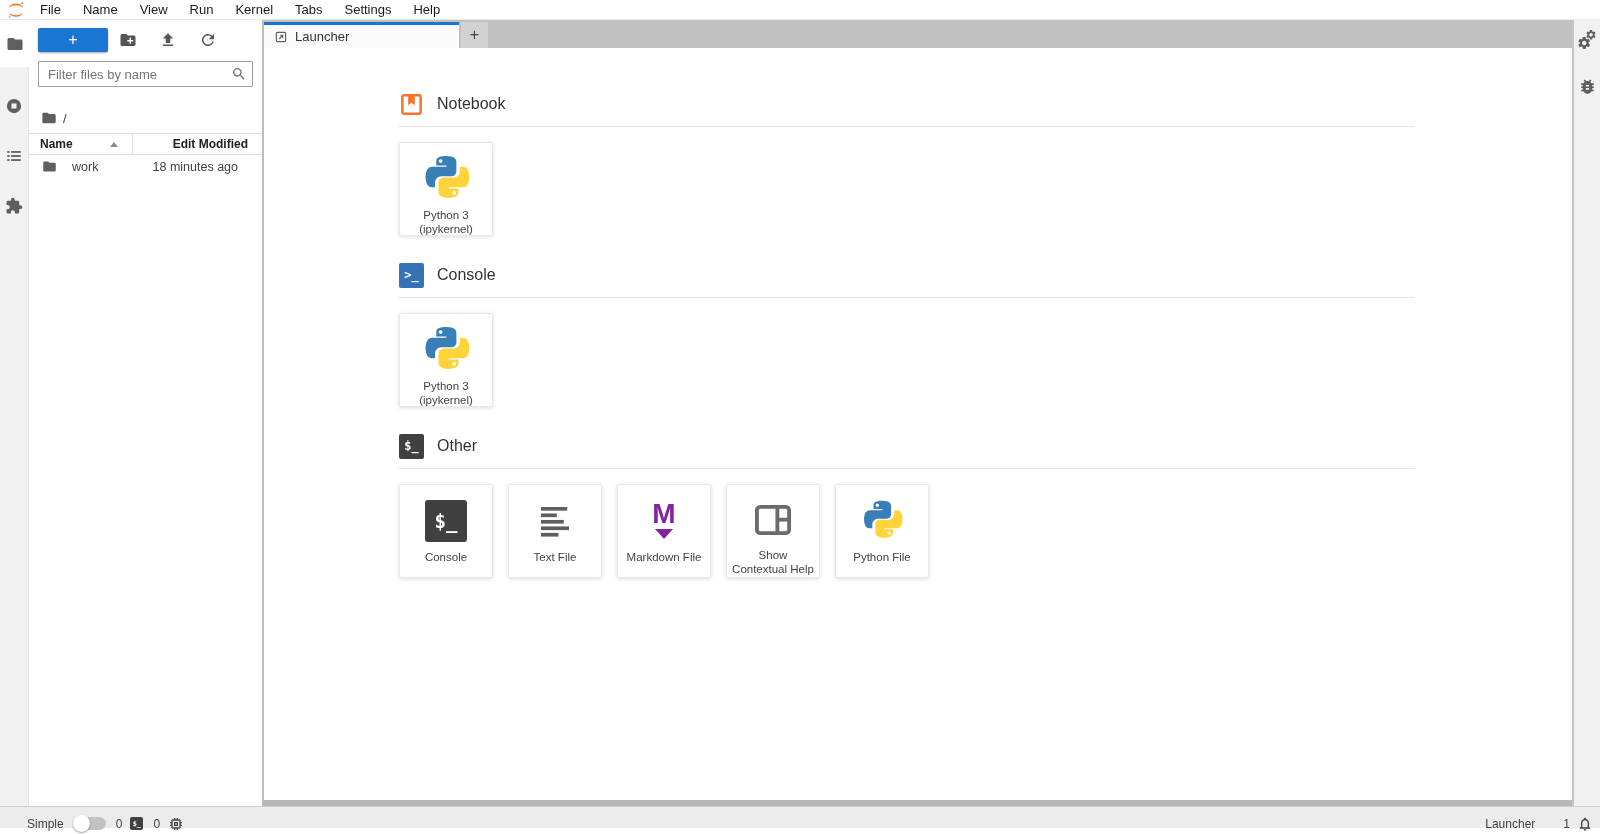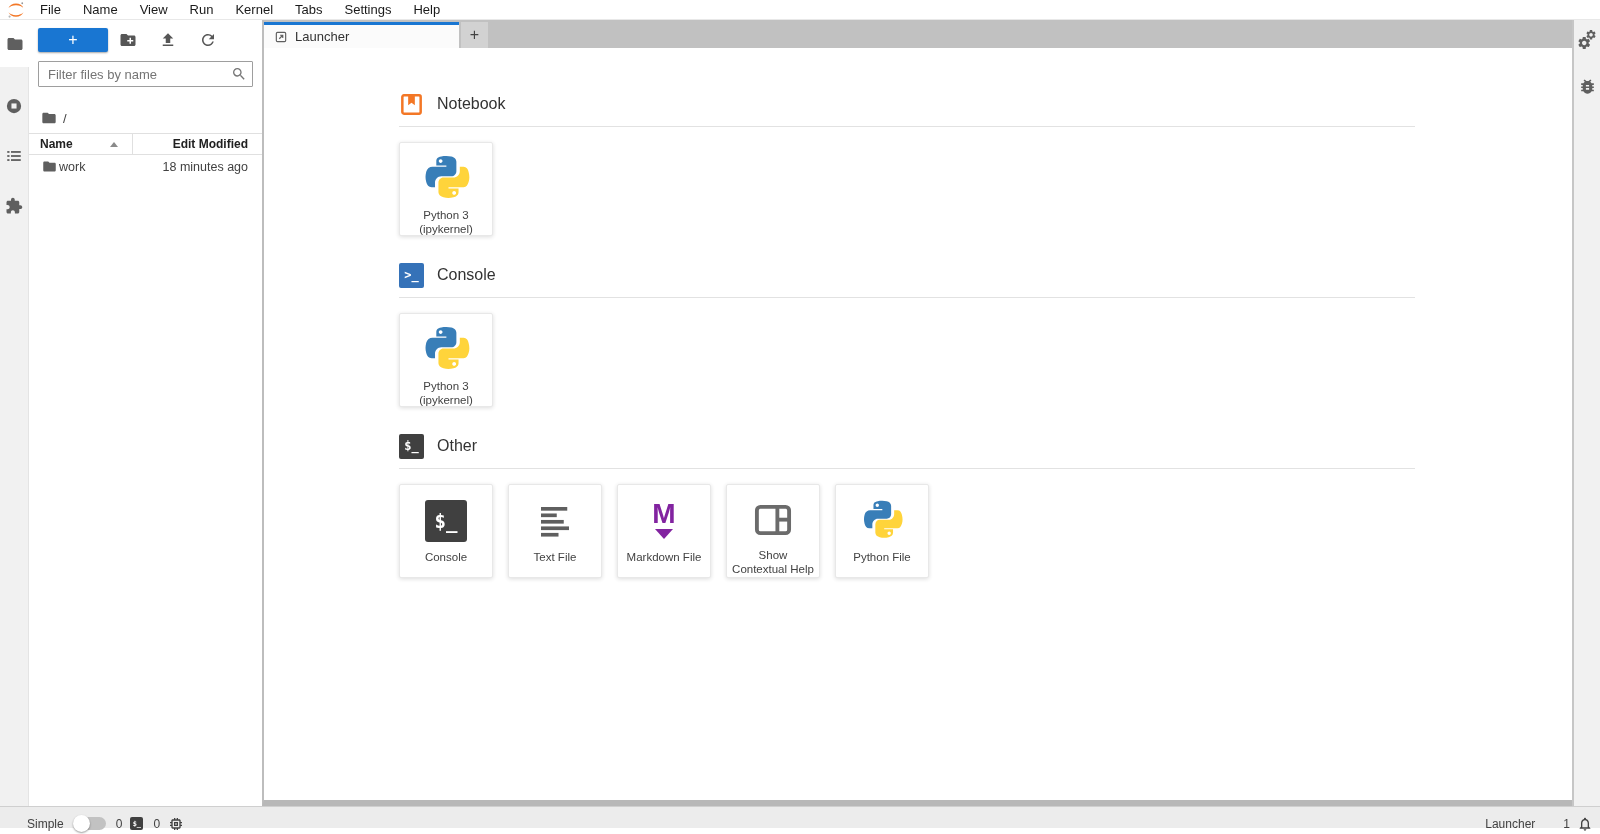--- a/index.html
+++ b/index.html
@@ -32,23 +32,23 @@
   .fp-filter input::placeholder { color:#757575; }
   .fp-filter .search-ico { position:absolute; right:6px; top:5px; width:16px; height:16px; fill:#757575; }
   .fp-breadcrumb { display:flex; align-items:center; gap:6px; padding:5px 12px 7px 12px; }
   .crumb-ico { width:16px; height:16px; fill:#5f5f5f; cursor:pointer; }
   .fp-breadcrumb .sep { font-size:13px; color:#424242; }
   .fp-head { display:flex; align-items:center; height:22px; border-top:1px solid #e0e0e0; border-bottom:1px solid #e0e0e0; font-size:12px; font-weight:700; color:#212121; }
   .col-name { flex:none; width:104px; display:flex; align-items:center; padding-left:11px; border-right:1px solid #e0e0e0; height:100%; cursor:pointer; }
   .caret-up { width:0; height:0; border-left:4px solid transparent; border-right:4px solid transparent; border-bottom:5px solid #8a8a8a; margin-left:auto; margin-right:14px; }
   .col-mod { flex:1; text-align:right; padding-right:14px; cursor:pointer; }
   .fp-row { display:flex; align-items:center; height:23px; font-size:12.5px; color:#424242; cursor:pointer; }
-  .fp-row .row-name { display:flex; align-items:center; gap:2px; padding-left:13px; width:104px; flex:none; }
+  .fp-row .row-name { display:flex; align-items:center; gap:15px; padding-left:13px; width:104px; flex:none; }
   .row-ico { width:15px; height:15px; fill:#5f5f5f; }
-  .fp-row .row-mod { flex:1; text-align:right; padding-right:14px; }
+  .fp-row .row-mod { flex:1; text-align:right; padding-right:24px; }
 
   
   .dock { flex:1; display:flex; flex-direction:column; border-left:2px solid #bdbdbd; border-bottom:6px solid #b8b8b8; min-width:0; }
   .tabbar { height:28px; background:#c1c1c1; display:flex; align-items:flex-end; flex:none; }
   .tab { height:26px; width:195px; background:#fbfbfb; border-top:3px solid #1976d2; display:flex; align-items:center; gap:7px; padding:0 10px; font-size:13px; color:#333; cursor:pointer; }
   .tab-ico { width:14px; height:14px; stroke:#5f5f5f; fill:none; stroke-width:2; }
   .tab-add { width:27px; height:26px; margin-left:2px; background:#d2d2d2; display:flex; align-items:center; justify-content:center; font-size:16px; color:#424242; cursor:pointer; }
   .launcher { flex:1; background:#fff; padding:43px 20px 0 135px; overflow:hidden; }
   .section { width:1016px; margin-bottom:26px; }
   .section-head { display:flex; align-items:center; gap:13px; height:26px; }

